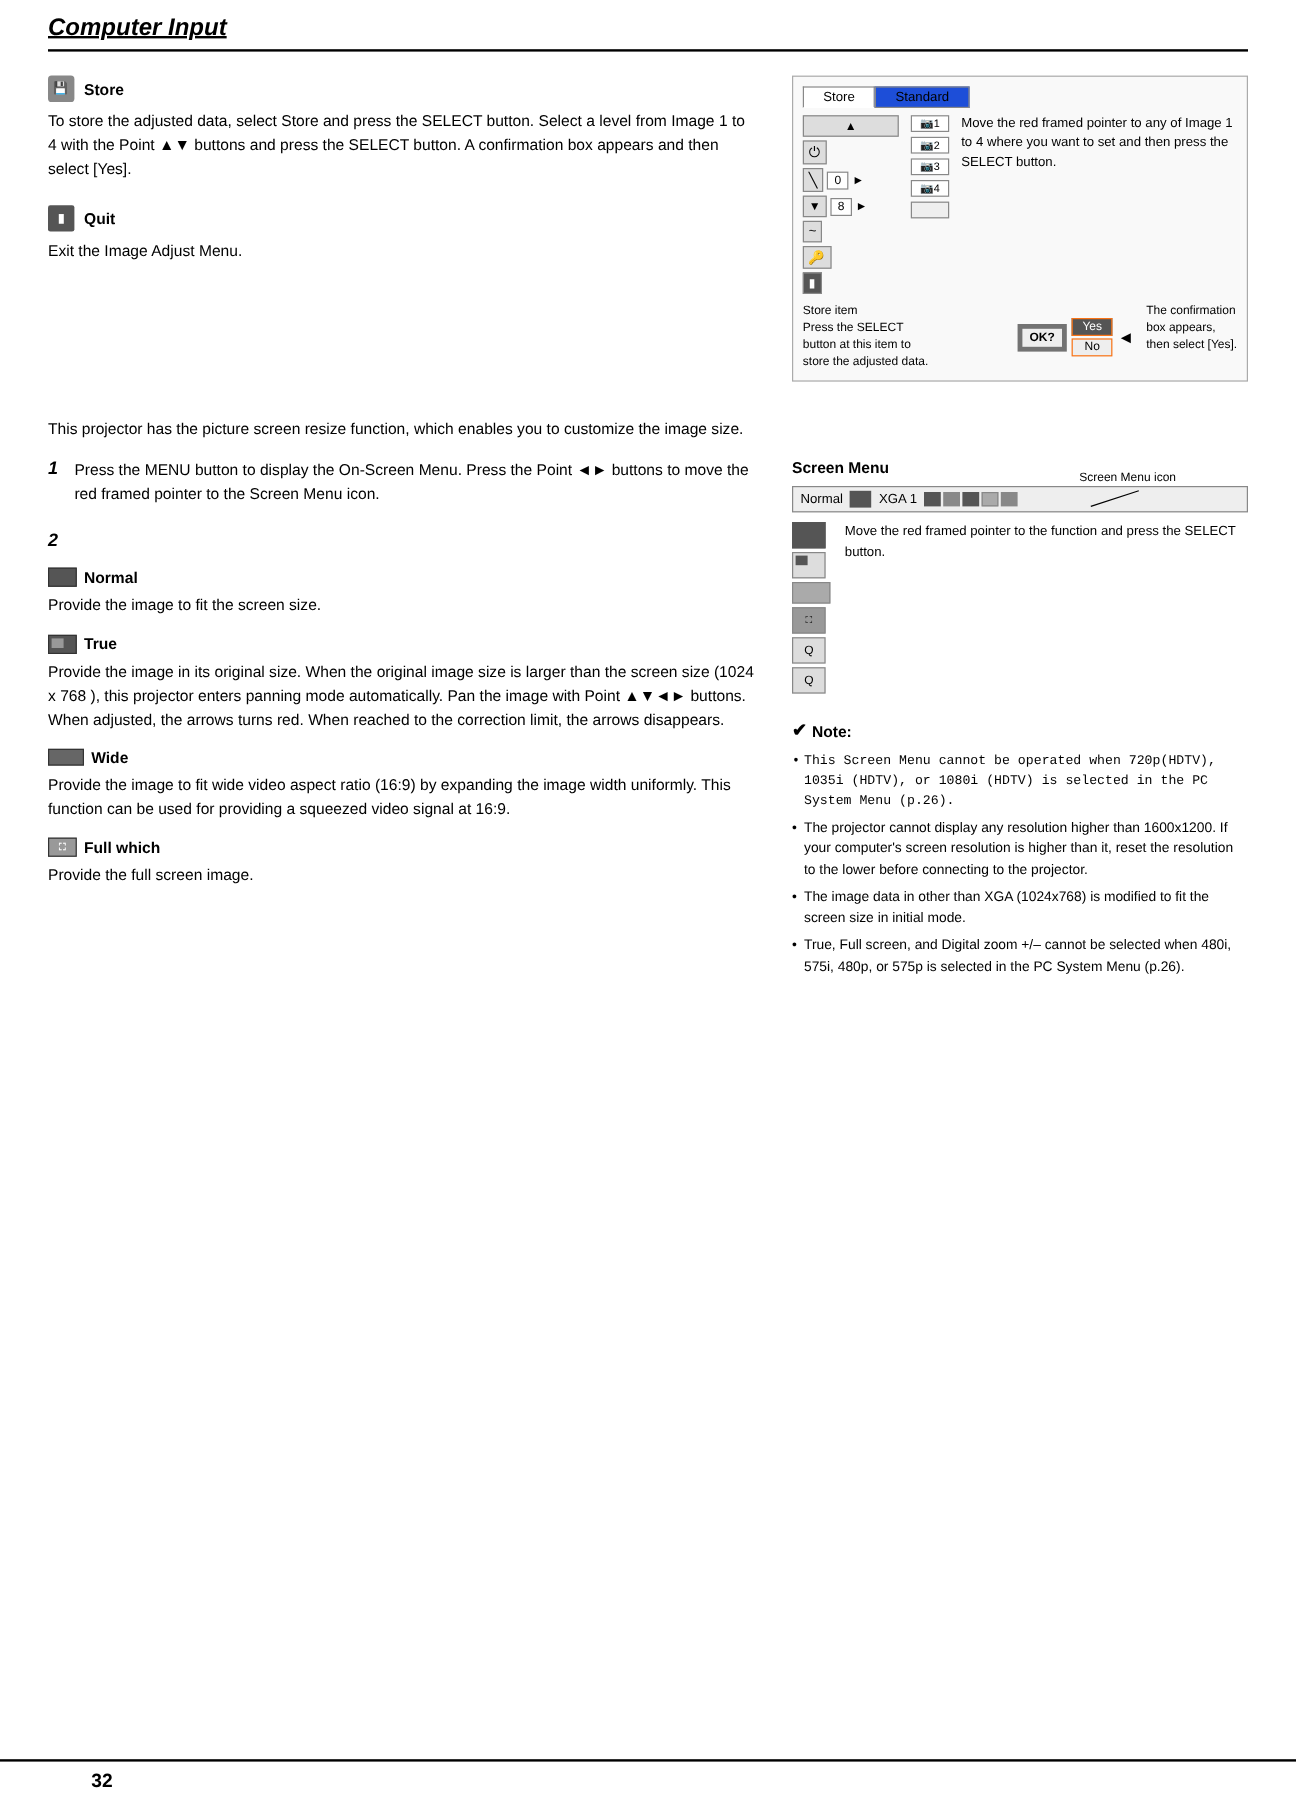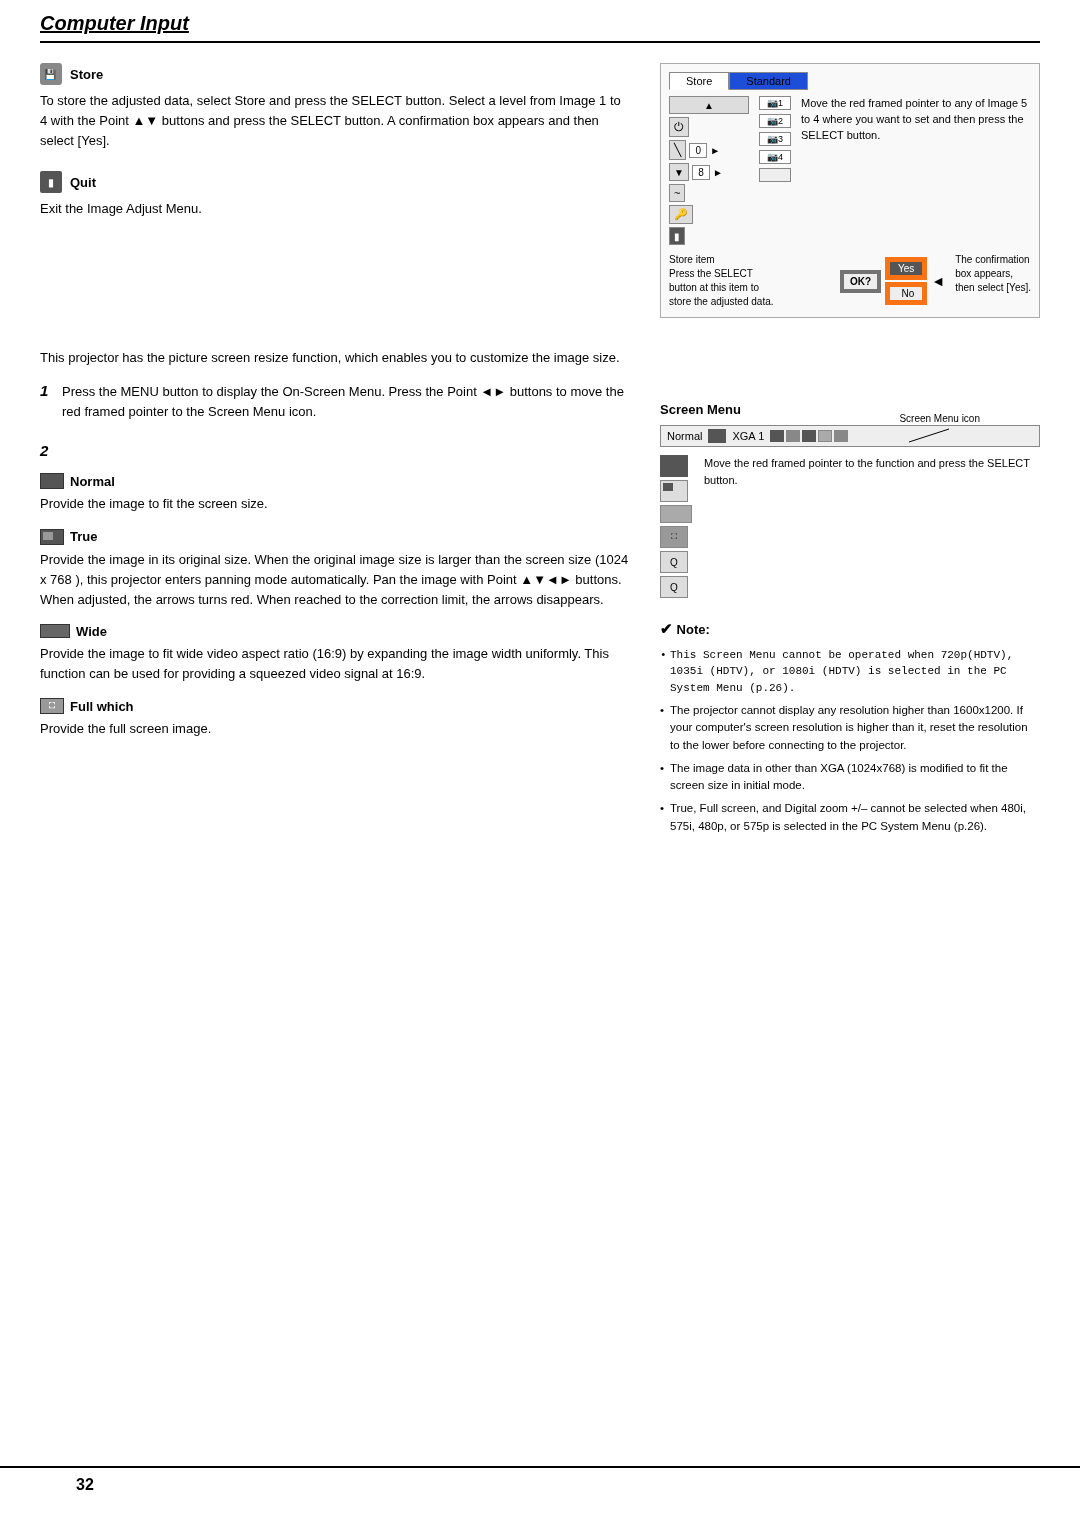--- a/index.html
+++ b/index.html
@@ -170,25 +170,25 @@
       padding: 2px 6px;
       font-size: 10px;
       font-weight: bold;
     }
     .yes-no-col {
       display: flex;
       flex-direction: column;
       gap: 2px;
     }
     .yes-btn, .no-btn {
-      border: 5px solid #f97316;
+      border: 1px solid #f97316;
       background: #eee;
       font-size: 10px;
       padding: 1px 8px;
-      text-align: right;
+      text-align: center;
     }
     .yes-btn { background: #555; color: #fff; }
     .arrow-confirm { font-size: 14px; }
 
     
     .section-title {
       font-size: 24px;
       font-weight: bold;
       margin-bottom: 12px;
       margin-top: 10px;
@@ -260,21 +260,20 @@
 
     
     .screen-menu-label {
       font-weight: bold;
       font-size: 13px;
       margin-bottom: 8px;
     }
     .screen-menu-diagram {
       font-size: 11px;
       position: relative;
-      margin-top: 20px;
     }
     .menu-bar {
       display: flex;
       align-items: center;
       border: 1px solid #888;
       background: #eee;
       padding: 3px 6px;
       gap: 6px;
       margin-bottom: 6px;
       font-size: 11px;
@@ -416,21 +415,21 @@
               <div class="store-btn" style="font-size:10px; background:#555; color:#fff;">▮</div>
             </div>
           </div>
           <div style="display:flex; flex-direction:column; gap:4px; align-items:flex-start;">
             <div class="image-box" style="font-size:9px;">📷1</div>
             <div class="image-box" style="font-size:9px;">📷2</div>
             <div class="image-box" style="font-size:9px;">📷3</div>
             <div class="image-box" style="font-size:9px;">📷4</div>
             <div class="image-box" style="background:#eee;">&nbsp;</div>
           </div>
-          <div class="store-caption">Move the red framed pointer to any of Image 5 to 4 where you want to set and then press the SELECT button.</div>
+          <div class="store-caption">Move the red framed pointer to any of Image 1 to 4 where you want to set and then press the SELECT button.</div>
         </div>
         <div class="store-bottom">
           <div style="flex:1; font-size:10px; line-height:1.4;">
             Store item<br>Press the SELECT<br>button at this item to<br>store the adjusted data.
           </div>
           <div style="display:flex; align-items:center; gap:4px;">
             <div class="ok-box">OK?</div>
             <div class="yes-no-col">
               <div class="yes-btn">Yes</div>
               <div class="no-btn">No</div>

